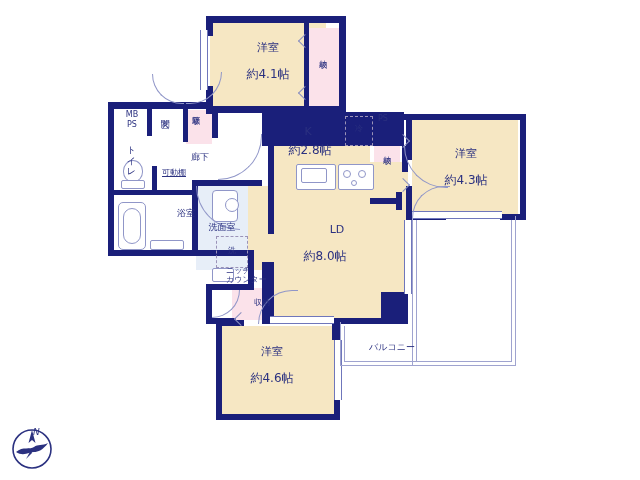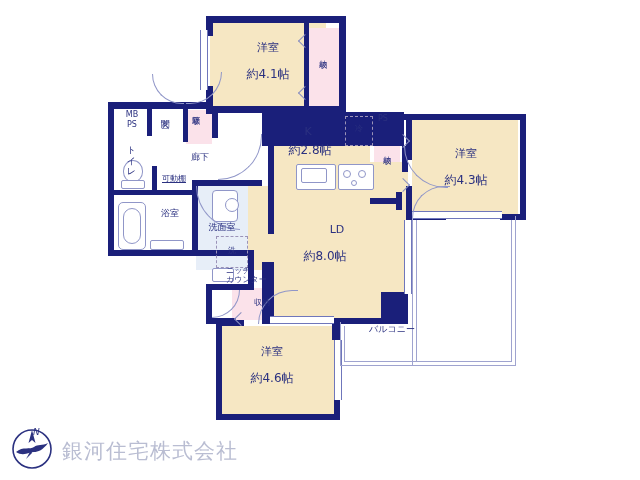--- a/index.html
+++ b/index.html
@@ -182,33 +182,32 @@
   <div class="lbl mid" style="left:232px;top:372px;width:80px;">約4.6帖</div>
   <div class="lbl xs" style="left:238px;top:298px;width:48px;">収納</div>
   <div class="lbl xs" style="left:226px;top:266px;width:60px;text-align:left;">ニッチ
 カウンター</div>
 
   <div class="lbl xs" style="left:118px;top:110px;width:28px;line-height:1.25;">MB
 PS</div>
   <div class="lbl sm vert" style="left:160px;top:112px;">玄関</div>
   <div class="lbl xs vert" style="left:191px;top:110px;">下駄箱</div>
   <div class="lbl sm vert" style="left:126px;top:140px;">トイレ</div>
-  <div class="lbl xs" style="left:156px;top:174px;width:36px;text-decoration:underline;">可動棚</div>
-  <div class="lbl sm" style="left:152px;top:208px;width:36px;">浴室</div>
+  <div class="lbl xs" style="left:156px;top:168px;width:36px;text-decoration:underline;">可動棚</div>
+  <div class="lbl sm" style="left:168px;top:208px;width:36px;">浴室</div>
   <div class="lbl sm" style="left:198px;top:222px;width:48px;">洗面室</div>
   <div class="lbl xs" style="left:224px;top:246px;width:16px;">洗</div>
   <div class="lbl sm" style="left:180px;top:152px;width:40px;">廊下</div>
 
-  <div class="lbl sm" style="left:352px;top:324px;width:80px;">バルコニー</div>
+  <div class="lbl sm" style="left:352px;top:342px;width:80px;">バルコニー</div>
 
   <div id="footer">
     <svg id="logo-mark" viewBox="0 0 48 48">
       <circle cx="24" cy="24" r="19" fill="none" stroke="#2b3180" stroke-width="1.6"></circle>
       <path d="M24 5 L27.5 18 L24 15 L20.5 18 Z" fill="#2b3180"></path>
       <path d="M8 27 C15 21, 22 25, 26 22 C30 19, 34 21, 40 18
                C35 25, 30 27, 26 27 C22 27, 15 32, 8 27 Z" fill="#2b3180"></path>
       <path d="M23 25 L18 34 L24 28 Z" fill="#2b3180"></path>
     </svg>
     <div id="compass-n" style="position:absolute;left:33px;top:12px;font-size:9px;color:#2b3180;font-style:italic;">N</div>
-    <div id="company">銀河住宅株式会社</div>
   </div>
 
 </div>
 
 </body></html>

